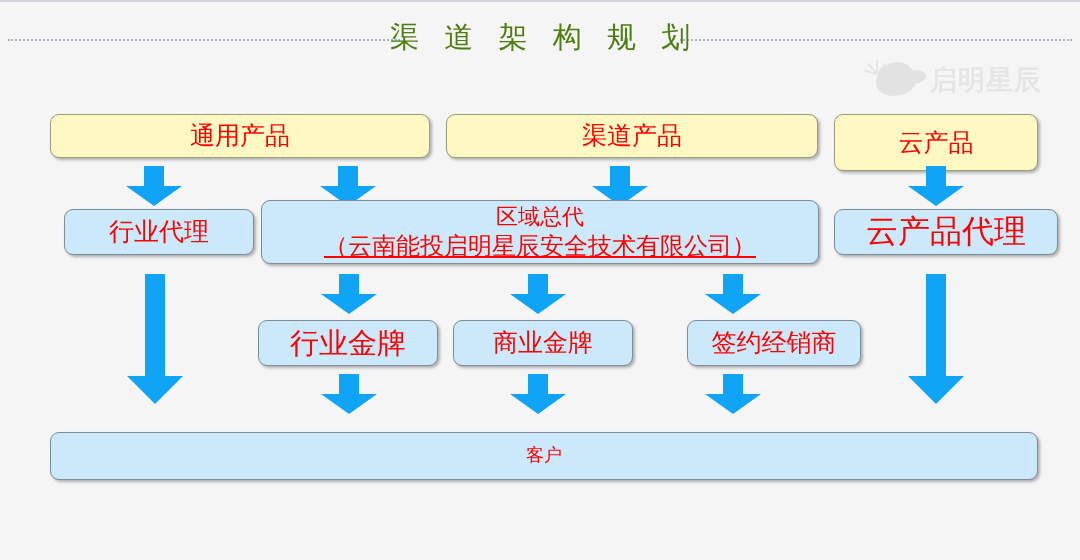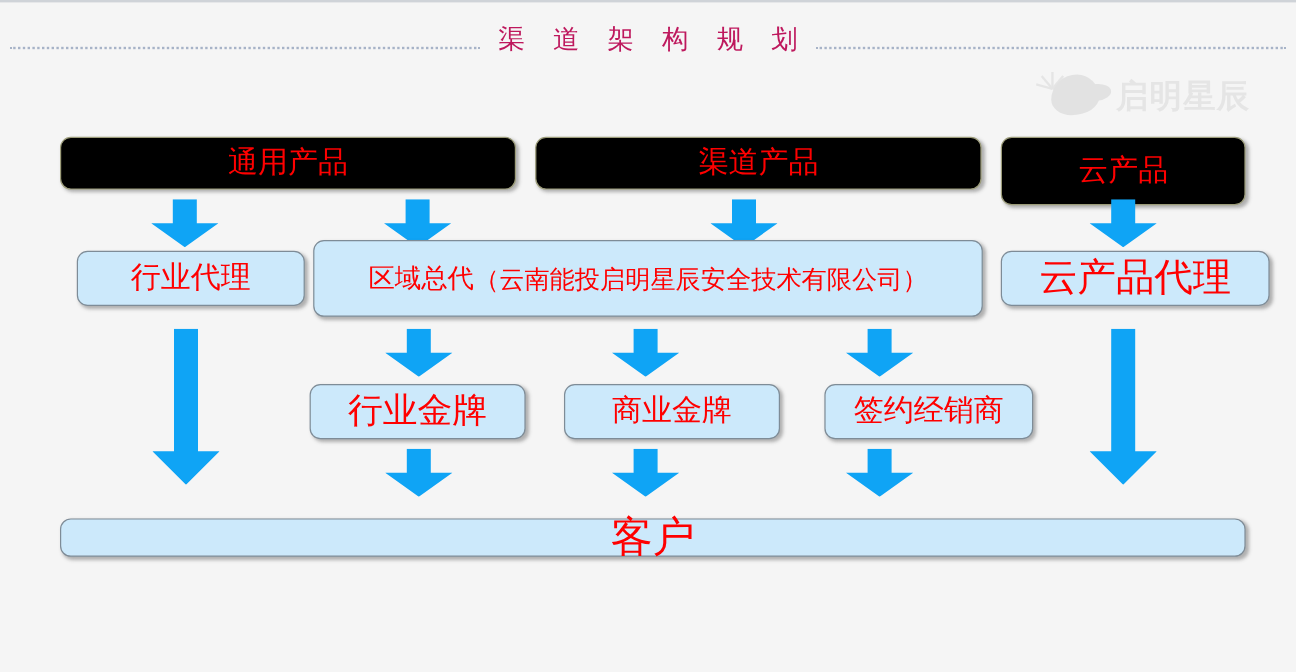--- a/index.html
+++ b/index.html
@@ -32,22 +32,22 @@
   }
   .rule.left  { left: 8px;  width: 392px; }
   .rule.right { left: 680px; width: 392px; }
 
   .slide-title {
     position: absolute;
     left: 0;
     top: 16px;
     width: 1080px;
     text-align: center;
-    color: #be185d;
-    font-size: 22px;
+    color: #4d7c0f;
+    font-size: 29px;
     letter-spacing: 9px;
     text-indent: 9px;
     font-family: "Liberation Serif", "DejaVu Serif", serif;
     white-space: nowrap;
   }
 
   
   .logo {
     position: absolute;
     left: 862px;
@@ -119,21 +119,21 @@
     align-items: center;
     justify-content: center;
     text-align: center;
     color: #ff0000;
     border-radius: 9px;
     box-shadow: 2px 2px 3px rgba(90,90,90,.45);
     line-height: 1.18;
     font-family: "Liberation Serif", "DejaVu Serif", serif;
   }
   .node.yellow {
-    background: #000000;
+    background: #fef9c3;
     border: 1px solid #9c9c7a;
   }
   .node.blue {
     background: #cce9fb;
     border: 1px solid #7e8c97;
   }
 
   
   .arrow {
     position: absolute;
@@ -194,23 +194,23 @@
   <div class="arrow" style="left:908px; top:164px;">
     <svg width="56" height="40" viewBox="0 0 56 40">
         <path d="M18 0 H38 V20 H56 L28 40 L0 20 H18 Z" fill="#0fa4f5"></path>
       </svg>
   </div>
 
   <div class="node blue" style="left:64px; top:207px; width:190px; height:46px; font-size:25px;">
     <span>行业代理</span>
   </div>
 
-  <div class="node blue" style="left:261px; top:198px; width:558px; height:64px; font-size:21px; flex-direction:row; justify-content:center;">
+  <div class="node blue" style="left:261px; top:198px; width:558px; height:64px; font-size:21px; flex-direction:column; justify-content:center;">
     <span style="font-size:22px;">区域总代</span>
-    <span style="font-size:21px; margin-top:2px;">（云南能投启明星辰安全技术有限公司）</span>
+    <span style="font-size:24px; margin-top:2px;text-decoration:underline;">（云南能投启明星辰安全技术有限公司）</span>
   </div>
 
   <div class="node blue" style="left:834px; top:207px; width:224px; height:46px; font-size:32px;">
     <span>云产品代理</span>
   </div>
 
   <div class="arrow" style="left:127px; top:272px;">
     <svg width="56" height="130" viewBox="0 0 56 130">
         <path d="M18 0 H38 V102 H56 L28 130 L0 102 H18 Z" fill="#0fa4f5"></path>
       </svg>
@@ -233,21 +233,21 @@
   </div>
   <div class="arrow" style="left:705px; top:272px;">
     <svg width="56" height="40" viewBox="0 0 56 40">
         <path d="M18 0 H38 V20 H56 L28 40 L0 20 H18 Z" fill="#0fa4f5"></path>
       </svg>
   </div>
 
   <div class="node blue" style="left:258px; top:318px; width:180px; height:46px; font-size:29px;">
     <span>行业金牌</span>
   </div>
-  <div class="node blue" style="left:453px; top:318px; width:180px; height:46px; font-size:25px;margin-left:17px;">
+  <div class="node blue" style="left:453px; top:318px; width:180px; height:46px; font-size:25px;">
     <span>商业金牌</span>
   </div>
   <div class="node blue" style="left:645px; top:318px; width:174px; height:46px; font-size:25px;margin-left:42px;">
     <span>签约经销商</span>
   </div>
 
   <div class="arrow" style="left:321px; top:372px;">
     <svg width="56" height="40" viewBox="0 0 56 40">
         <path d="M18 0 H38 V20 H56 L28 40 L0 20 H18 Z" fill="#0fa4f5"></path>
       </svg>
@@ -256,17 +256,17 @@
     <svg width="56" height="40" viewBox="0 0 56 40">
         <path d="M18 0 H38 V20 H56 L28 40 L0 20 H18 Z" fill="#0fa4f5"></path>
       </svg>
   </div>
   <div class="arrow" style="left:705px; top:372px;">
     <svg width="56" height="40" viewBox="0 0 56 40">
         <path d="M18 0 H38 V20 H56 L28 40 L0 20 H18 Z" fill="#0fa4f5"></path>
       </svg>
   </div>
 
-  <div class="node blue" style="left:50px; top:430px; width:988px; height:32px; font-size:35px;">
+  <div class="node blue" style="left:50px; top:430px; width:988px; height:48px; font-size:18px;">
     <span>客户</span>
   </div>
 
 </div>
 
 </body></html>

